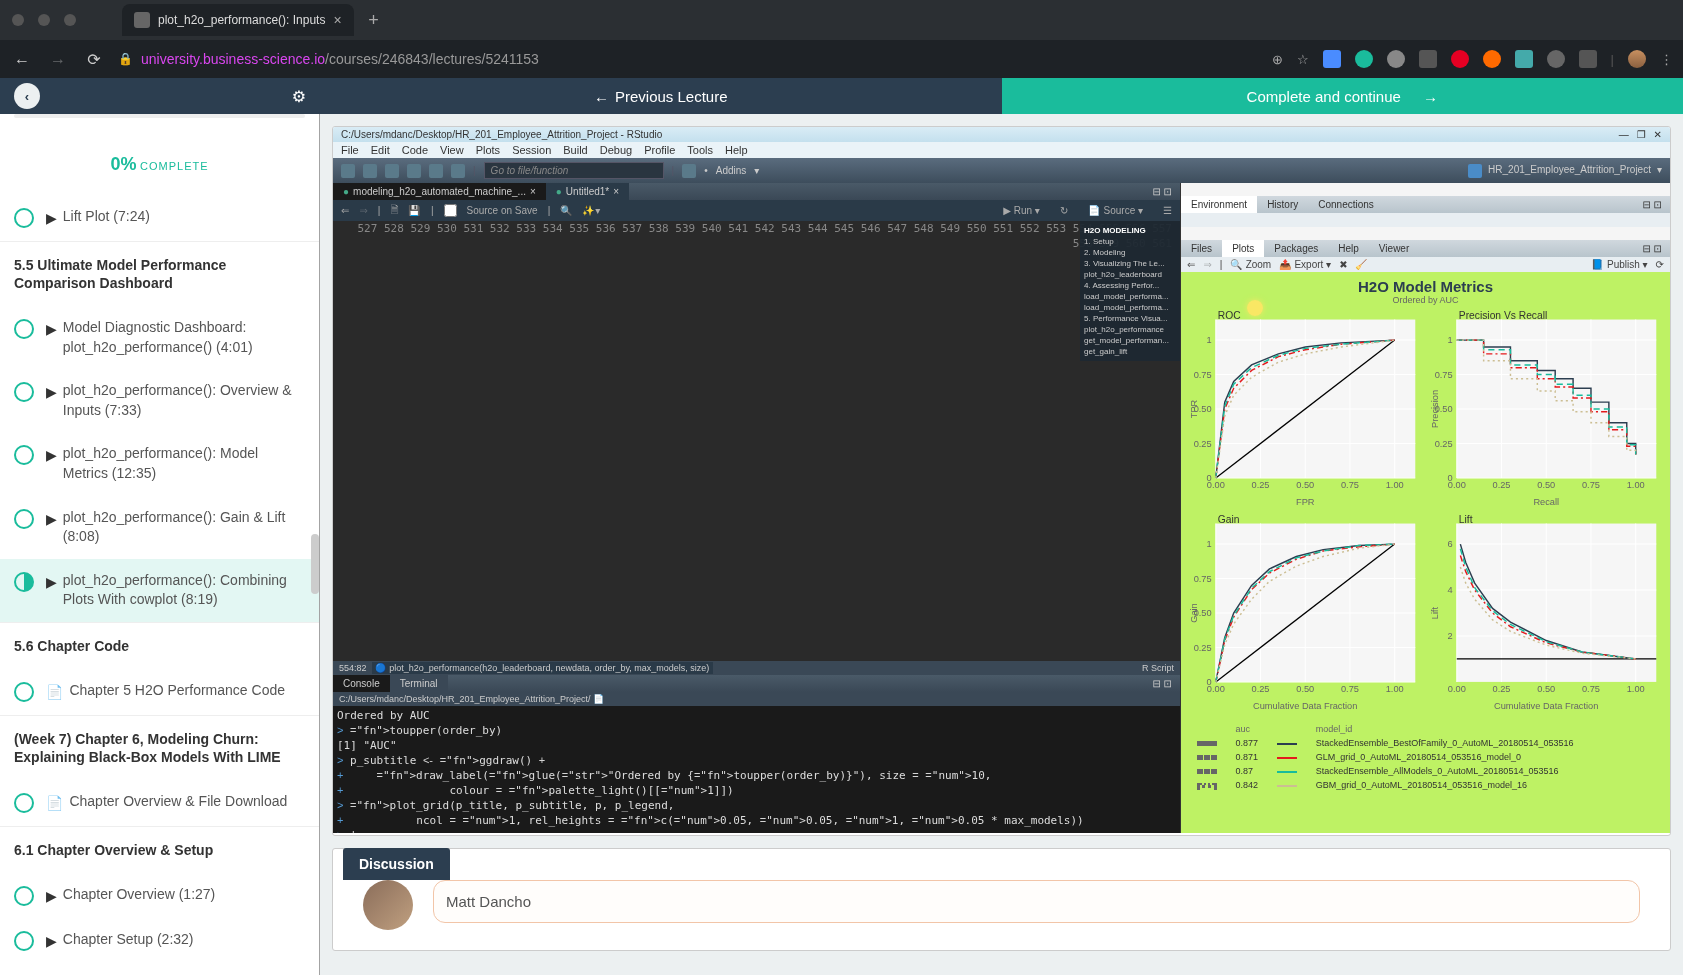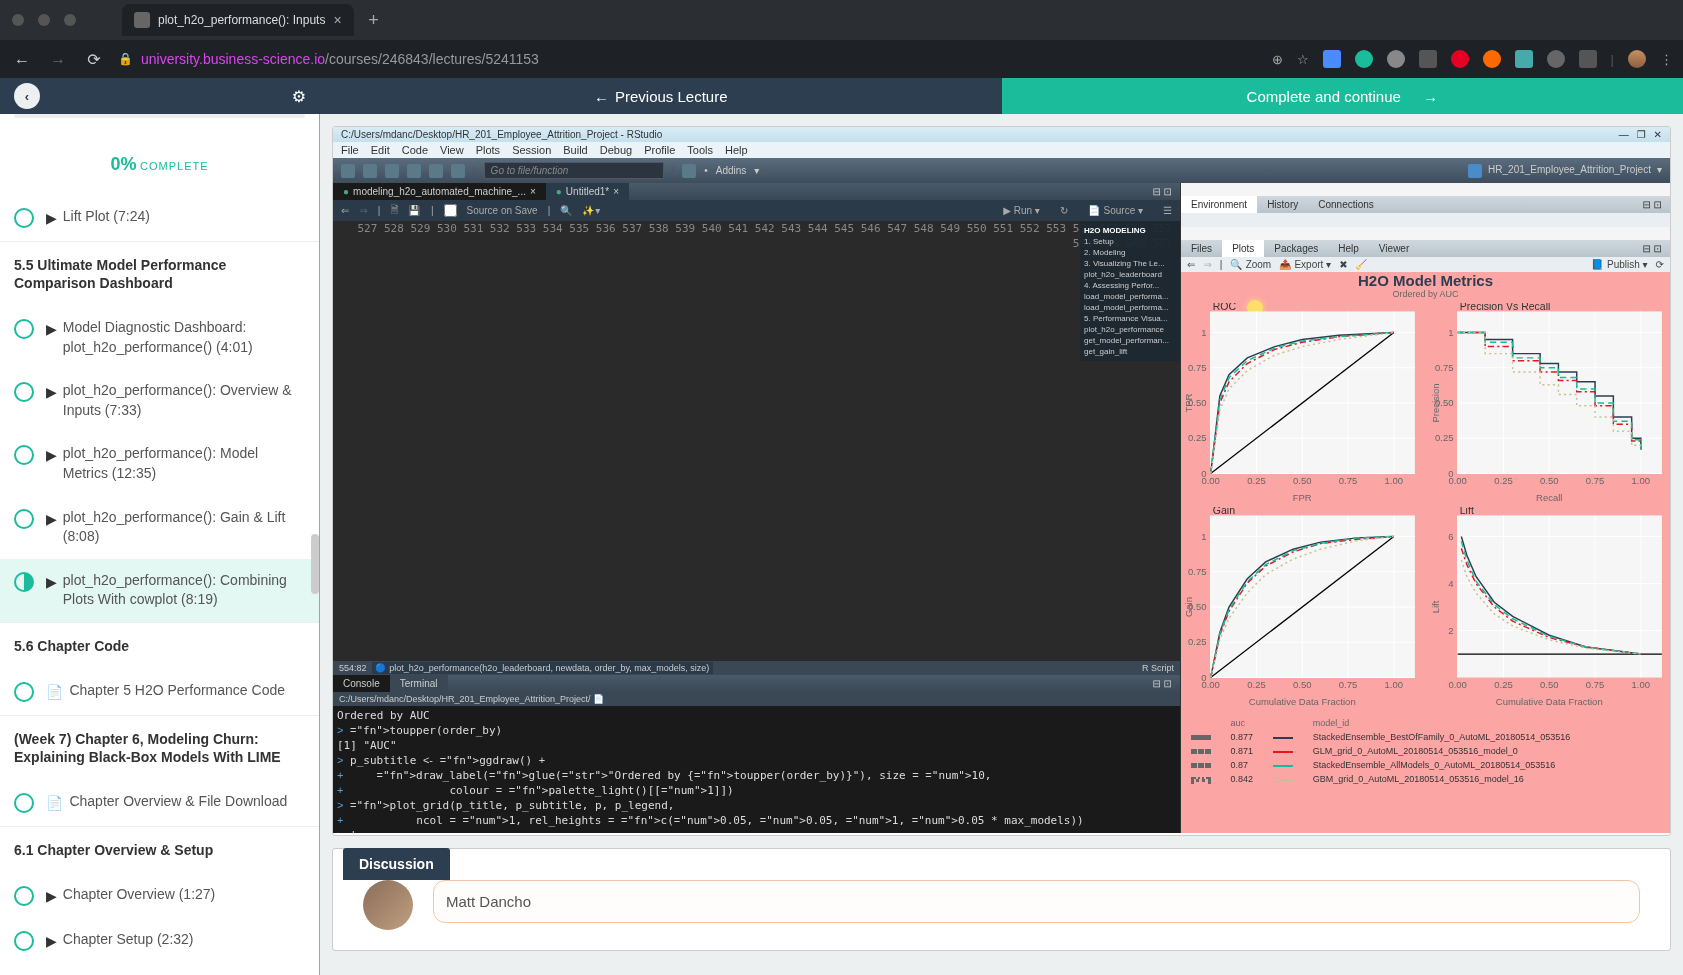--- a/index.html
+++ b/index.html
@@ -86,21 +86,21 @@
 .cons-head { background: #3a4856; color: #ccc; font-size: 9px; padding: 2px 6px; }
 .console { flex: 1; background: #1a1a1a; font-family: "Consolas", monospace; font-size: 11px; line-height: 15px; white-space: pre; color: #ddd; padding: 2px 4px; overflow: hidden; }
 .prompt { color: #569cd6; }
 
 
 .pane-tabs { background: linear-gradient(#d0d8de,#b8c4cc); display: flex; font-size: 10px; color: #333; margin-top: 13px; }
 .pane-tab { padding: 3px 10px; }
 .pane-tab.active { background: #fff; }
 .pane-tool { background: #e8eef2; padding: 2px 6px; display: flex; gap: 8px; font-size: 10px; color: #444; align-items: center; }
 .pane-tool .r { margin-left: auto; display: flex; gap: 8px; }
-.plots { flex: 1; background: #fca5a5; color: #333; }
+.plots { flex: 1; background: #bef264; padding: 6px; color: #333; }
 .plot-title { text-align: center; font-weight: 600; font-size: 15px; color: #2c3e50; }
 .plot-sub { text-align: center; font-size: 9px; color: #666; margin-bottom: 4px; }
 .plot-grid { display: grid; grid-template-columns: 1fr 1fr; grid-template-rows: 200px 200px auto; gap: 4px; }
 .chart { position: relative; }
 .chart svg { width: 100%; height: 100%; }
 .axis-label { font-size: 9px; fill: #666; }
 .legend { grid-column: 1 / 3; font-size: 9px; padding: 4px; }
 .legend table { width: 100%; }
 .legend td { padding: 1px 4px; }
 .leg-line { display: inline-block; width: 20px; height: 0; border-top: 2px solid; vertical-align: middle; }

